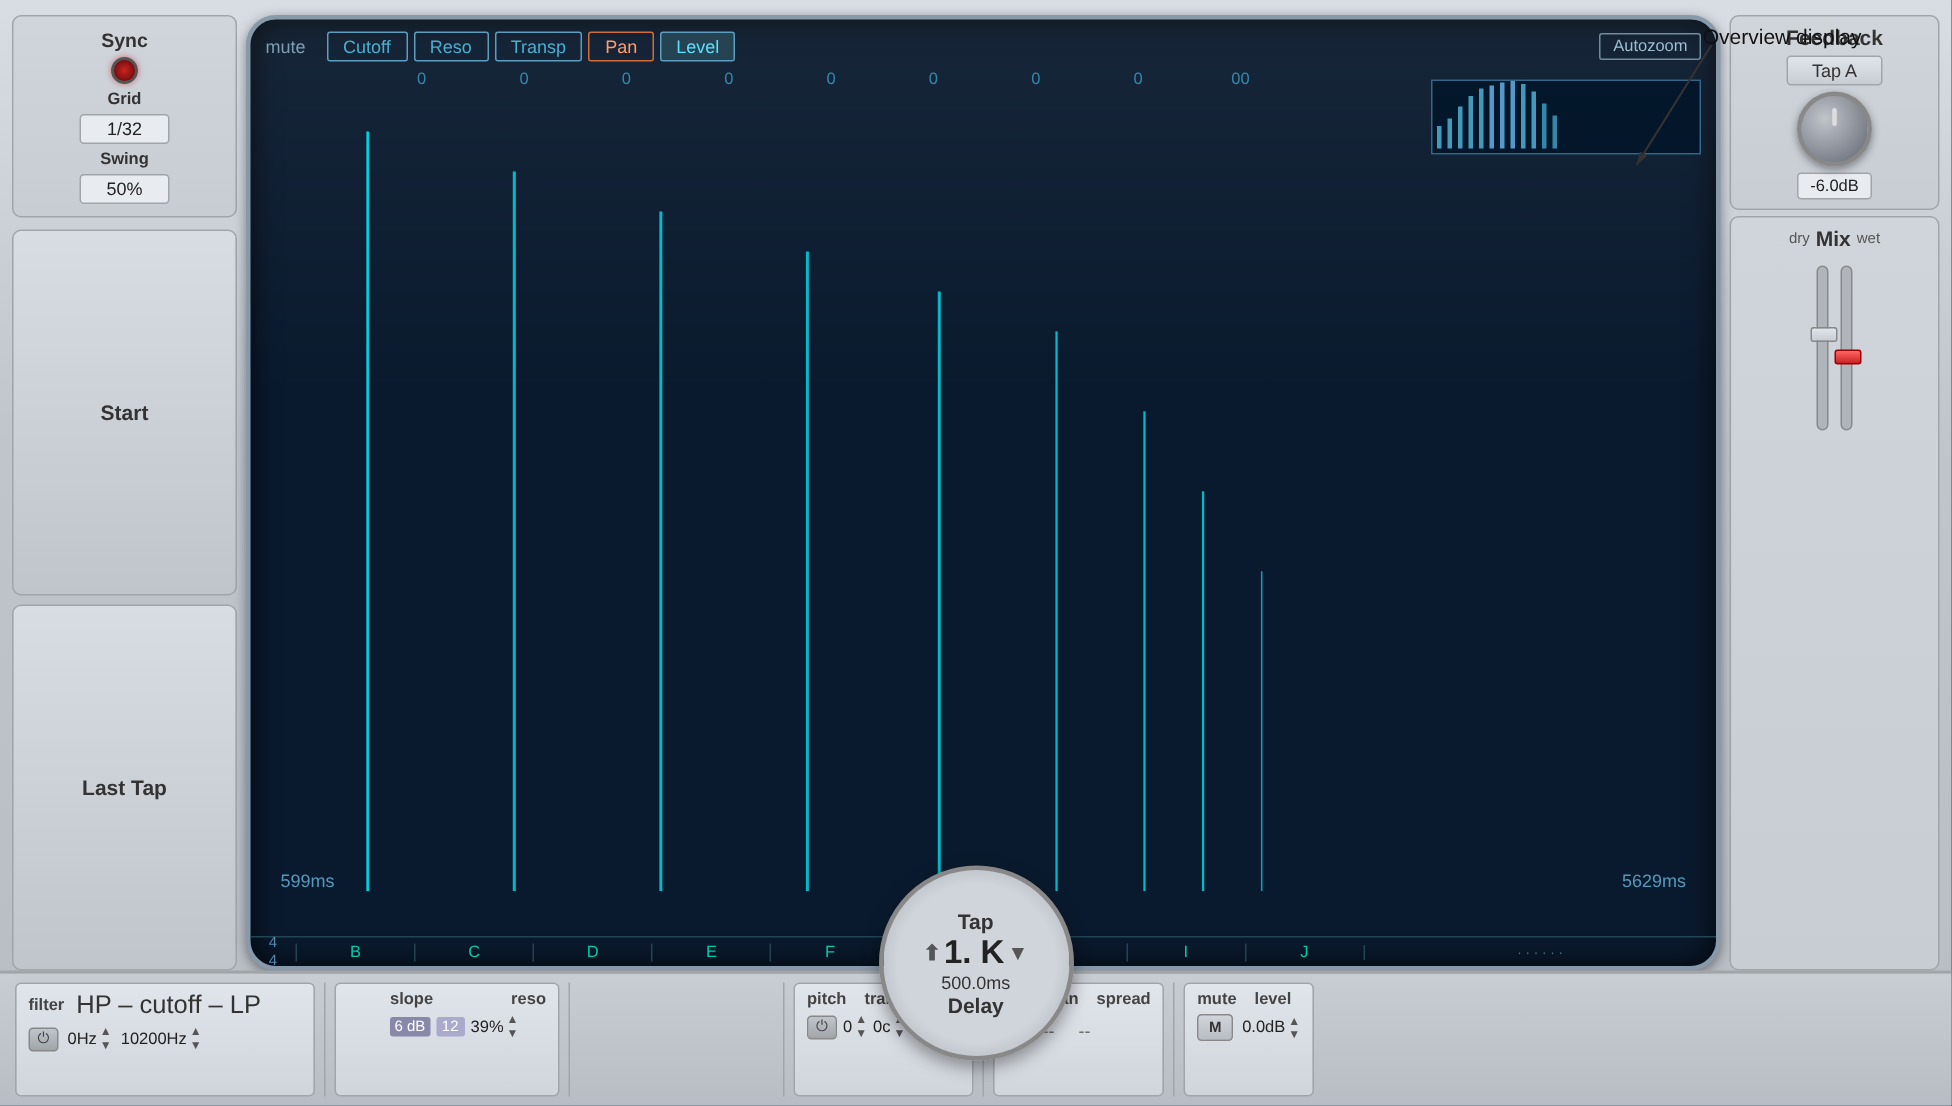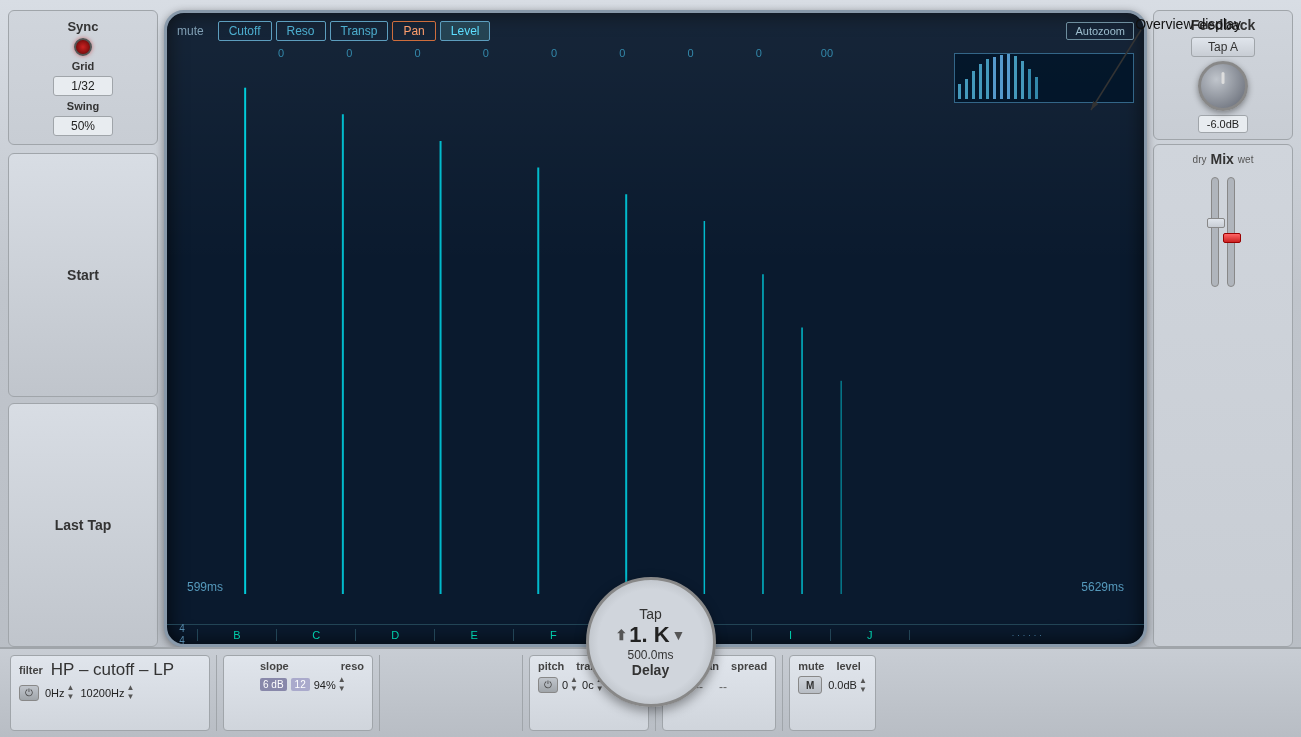--- a/index.html
+++ b/index.html
@@ -441,21 +441,21 @@
       display: flex;
       flex-direction: column;
       align-items: center;
       justify-content: center;
       box-shadow: 0 4px 12px rgba(0,0,0,0.4);
       z-index: 10;
     }
 
     .tap-circle-label-top {
       font-size: 14px;
-      font-weight: normal;
+      font-weight: bold;
       color: #333;
     }
 
     .tap-circle-value {
       font-size: 22px;
       font-weight: bold;
       color: #222;
       display: flex;
       align-items: center;
       gap: 2px;
@@ -724,21 +724,21 @@
     <div class="bottom-section" style="min-width:120px;padding-left:36px;">
       <div class="bottom-row" style="gap:6px;">
         <span class="bottom-section-label">slope</span>
         <span style="width:40px;"></span>
         <span class="bottom-section-label">reso</span>
       </div>
       <div class="bottom-row" style="gap:4px;">
         <span class="db-badge">6 dB</span>
         <span class="num-badge">12</span>
         <div class="hz-control">
-          <span class="bottom-value">94%</span>
+          <span class="bottom-value">39%</span>
           <div class="mini-spinner">
             <div class="spinner-up">▲</div>
             <div class="spinner-down">▼</div>
           </div>
         </div>
       </div>
     </div>
 
     <div class="bottom-divider"></div>
 

